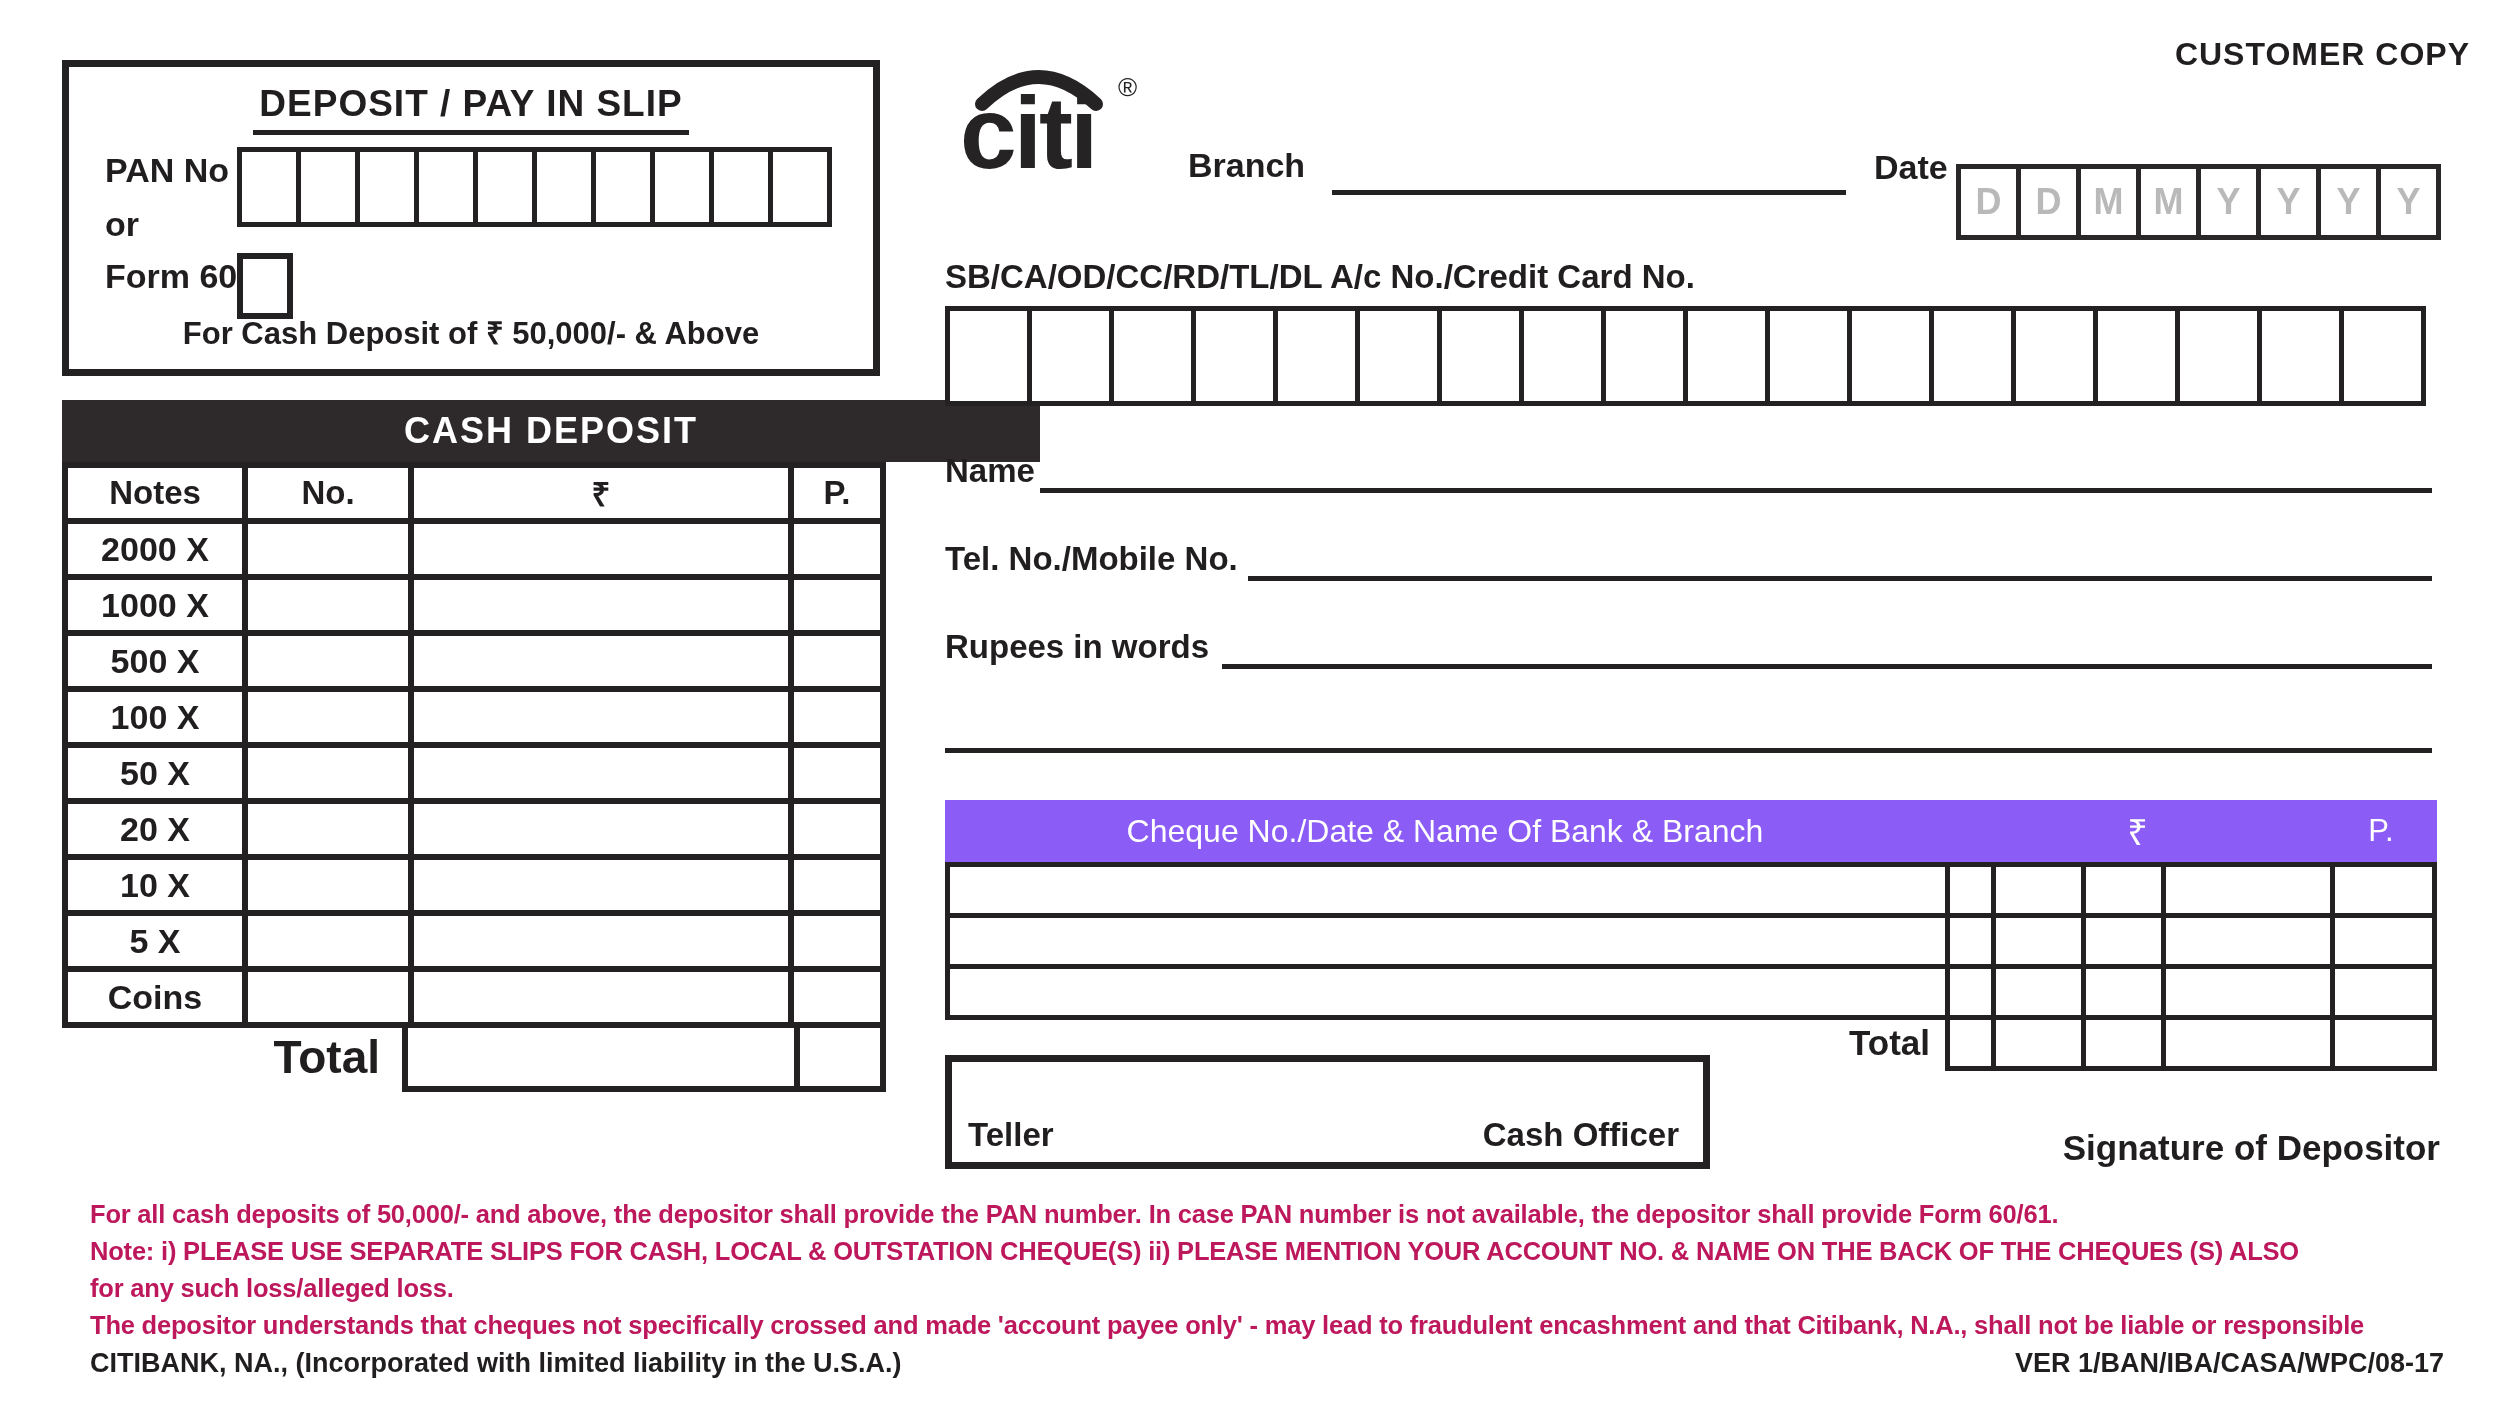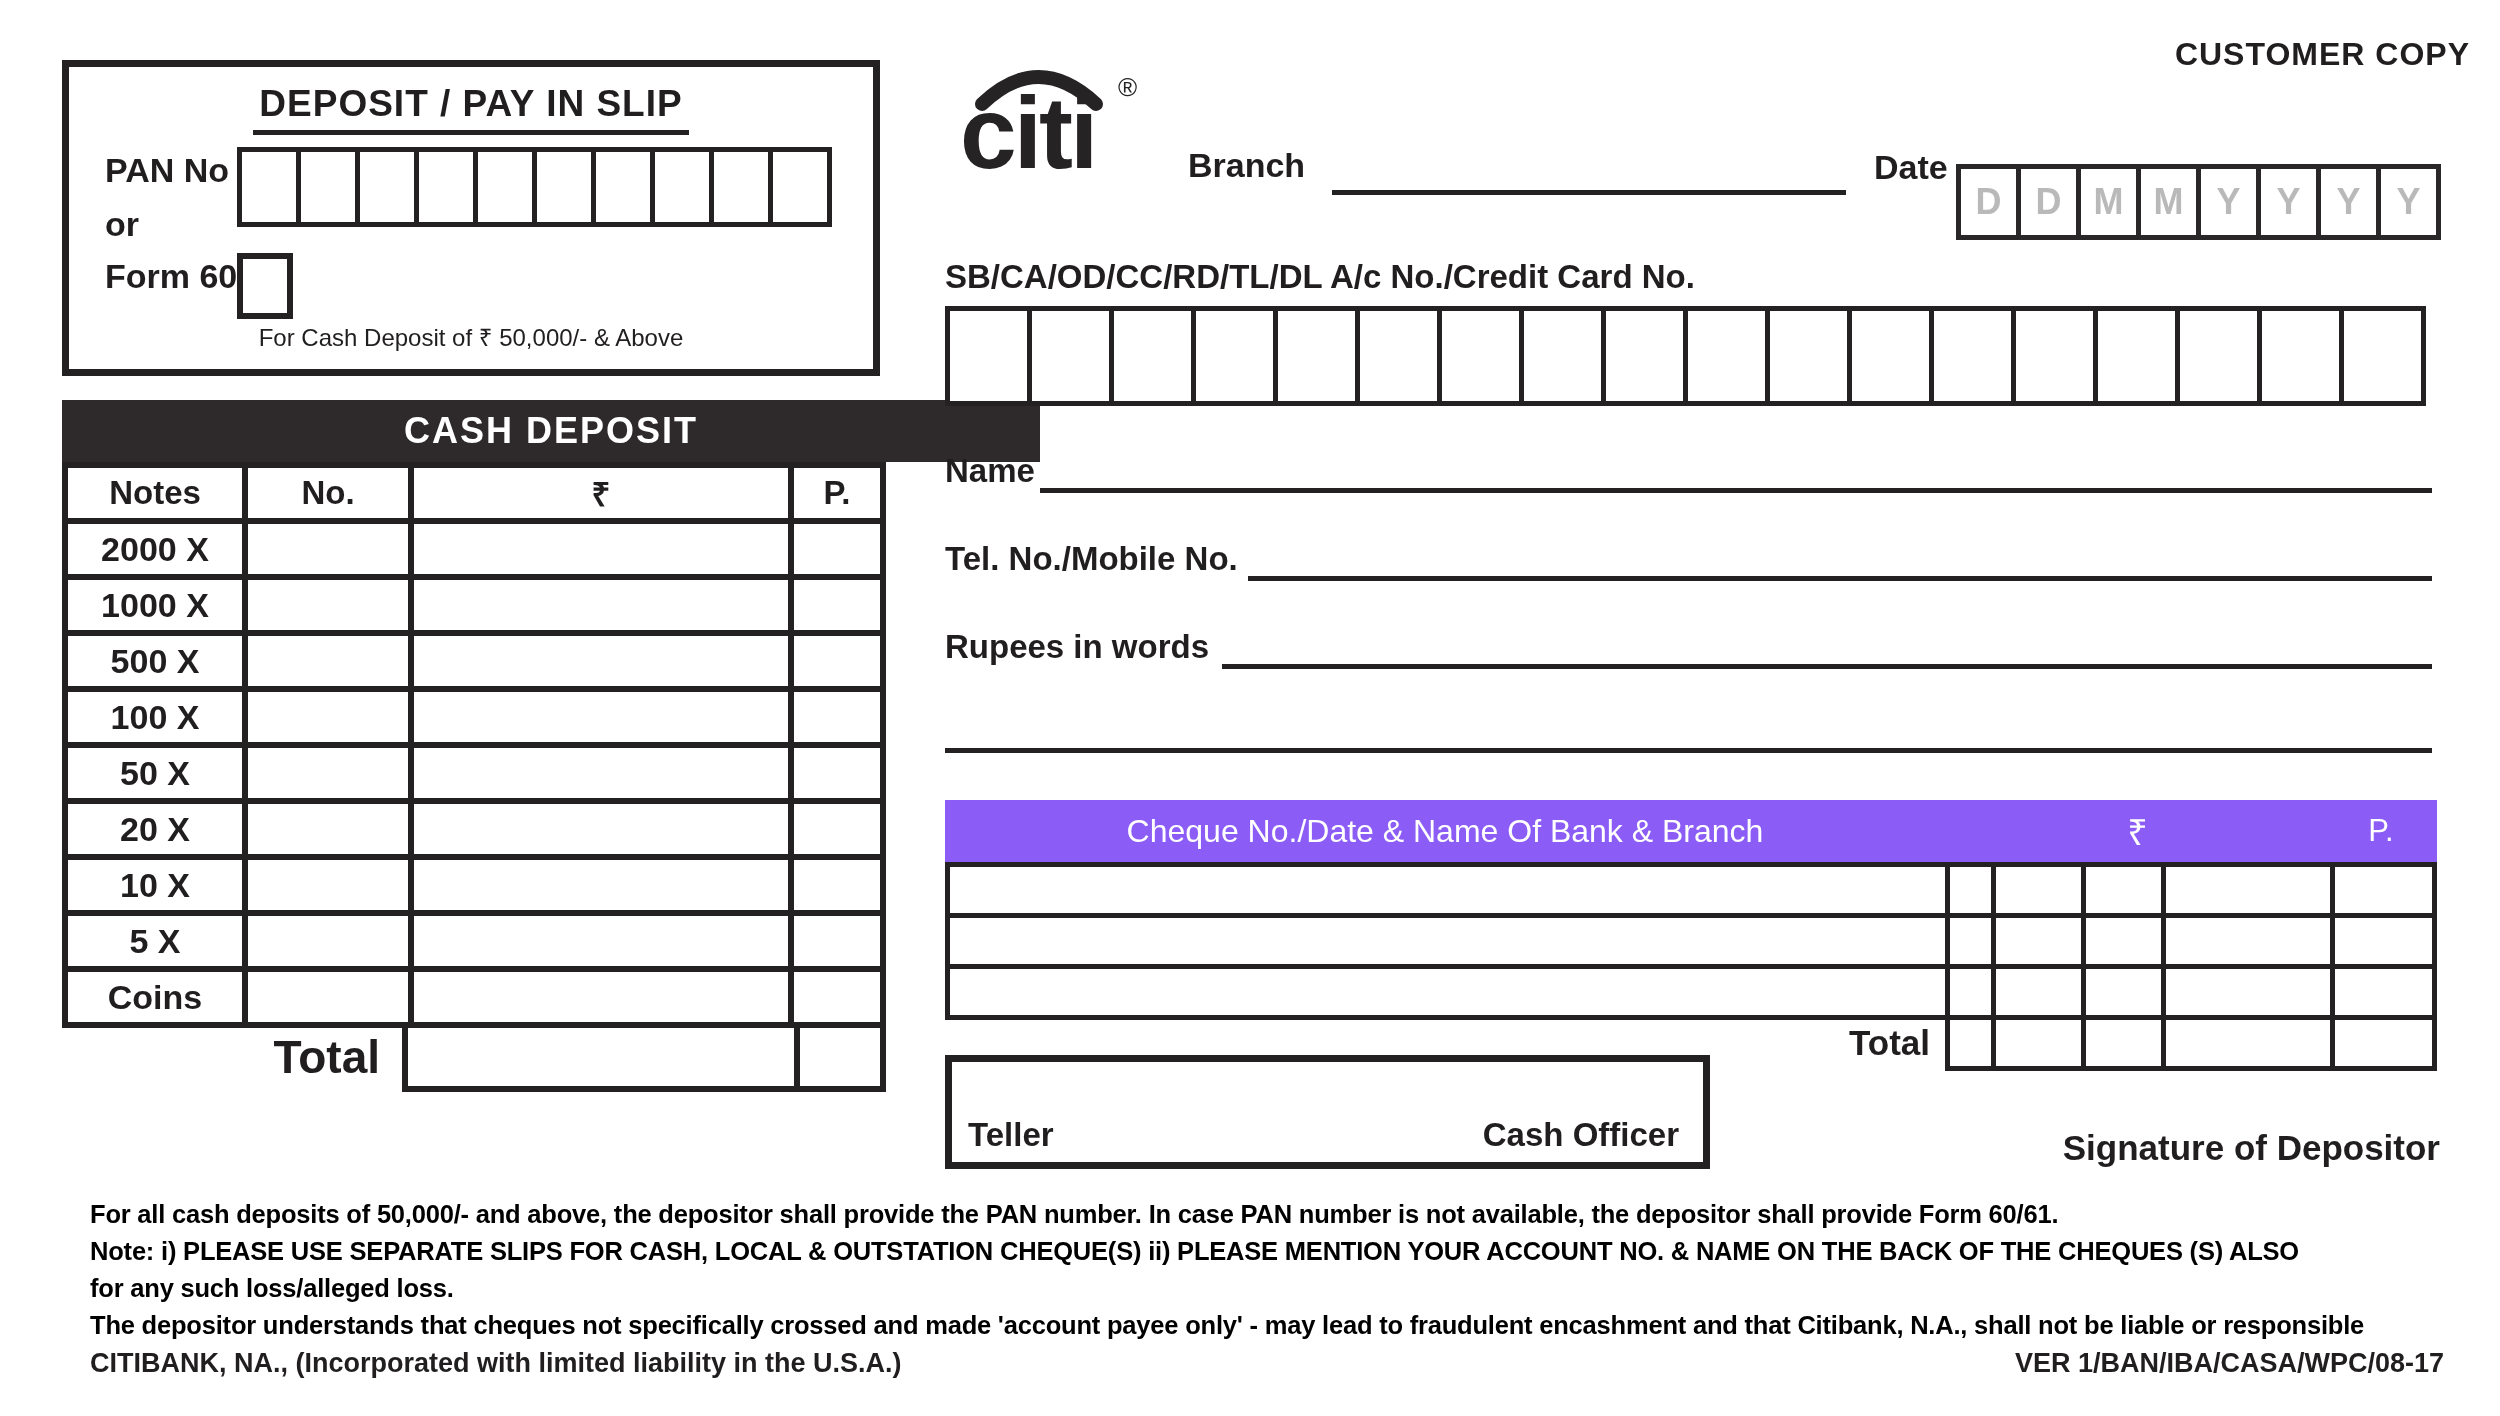--- a/index.html
+++ b/index.html
@@ -13,21 +13,21 @@
   .pan-slip-box{left:62px;top:60px;width:818px;height:316px;border:7px solid #242122;box-sizing:border-box;}
   .slip-title{position:absolute;top:16px;width:100%;text-align:center;font-size:37px;font-weight:bold;letter-spacing:1px;}
   .slip-title span{border-bottom:5px solid #242122;padding:0 6px 6px 6px;}
   .pan-label{position:absolute;left:36px;top:84px;font-size:34px;font-weight:600;}
   .or-label{position:absolute;left:36px;top:138px;font-size:34px;font-weight:600;}
   .form60-label{position:absolute;left:36px;top:190px;font-size:34px;font-weight:600;}
   .pan-boxes{position:absolute;left:168px;top:80px;display:flex;}
   .char-cell{width:54px;height:70px;border:5px solid #242122;margin-left:-5px;background:#fff;}
   .char-cell:first-child{margin-left:0;}
   .form60-box{position:absolute;left:168px;top:186px;width:44px;height:54px;border:6px solid #242122;}
-  .slip-note{position:absolute;bottom:16px;width:100%;text-align:center;font-size:24px;font-weight:400;}
+  .slip-note{position:absolute;bottom:16px;width:100%;text-align:center;font-size:31px;font-weight:700;}
 
   
   .cash-block{left:62px;top:400px;width:978px;}
   .cash-title{background:#2e2a2b;color:#fff;height:62px;line-height:62px;text-align:center;
     font-size:36px;font-weight:bold;letter-spacing:2px;}
   table.cash{border-collapse:collapse;width:818px;table-layout:fixed;}
   table.cash th,table.cash td{border:6px solid #242122;height:50px;padding:0;background:#fff;}
   table.cash th{font-size:33px;font-weight:bold;text-align:center;}
   th.rupee-head{font-size:42px;}
   td.row-label{font-size:34px;font-weight:bold;text-align:center;}
@@ -79,21 +79,21 @@
 
   
   .txn-box{left:945px;top:1055px;width:765px;height:114px;border:7px solid #242122;box-sizing:border-box;}
   .txn-title{position:absolute;top:8px;width:100%;text-align:center;font-size:36px;font-weight:600;}
   .txn-teller{position:absolute;left:16px;bottom:8px;font-size:33px;font-weight:600;}
   .txn-officer{position:absolute;right:24px;bottom:8px;font-size:33px;font-weight:600;}
   .signature{left:2040px;top:1128px;width:400px;text-align:right;font-size:35px;font-weight:600;}
 
   
   .footer{left:90px;top:1196px;width:2406px;font-size:25.5px;font-weight:bold;
-    letter-spacing:-0.2px;line-height:37px;color:#000000;}
+    letter-spacing:-0.2px;line-height:37px;color:#be185d;}
   .bank-line{left:90px;top:1348px;font-size:27px;font-weight:bold;}
   .version{right:56px;top:1348px;font-size:27px;font-weight:bold;}
 </style>
 </head>
 <body>
 
 <div class="abs pan-slip-box">
   <div class="slip-title"><span>DEPOSIT / PAY IN SLIP</span></div>
   <div class="pan-label">PAN No</div>
   <div class="or-label">or</div>

